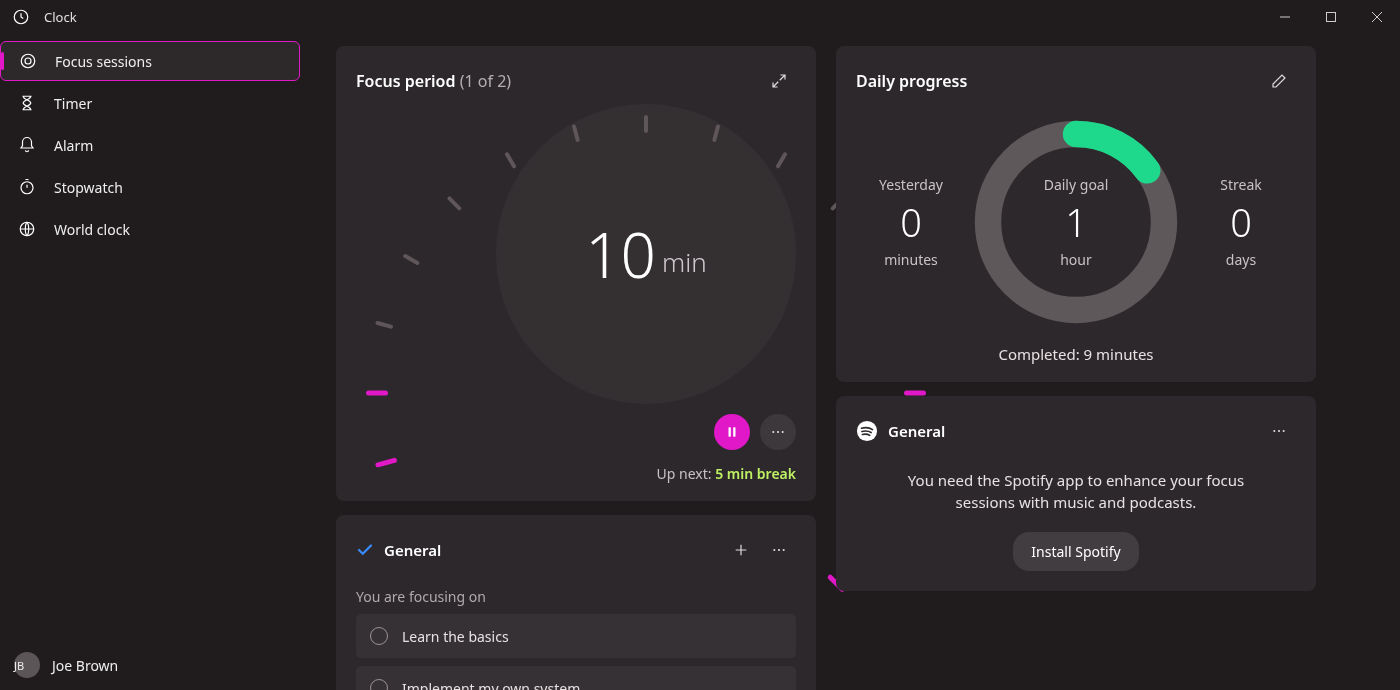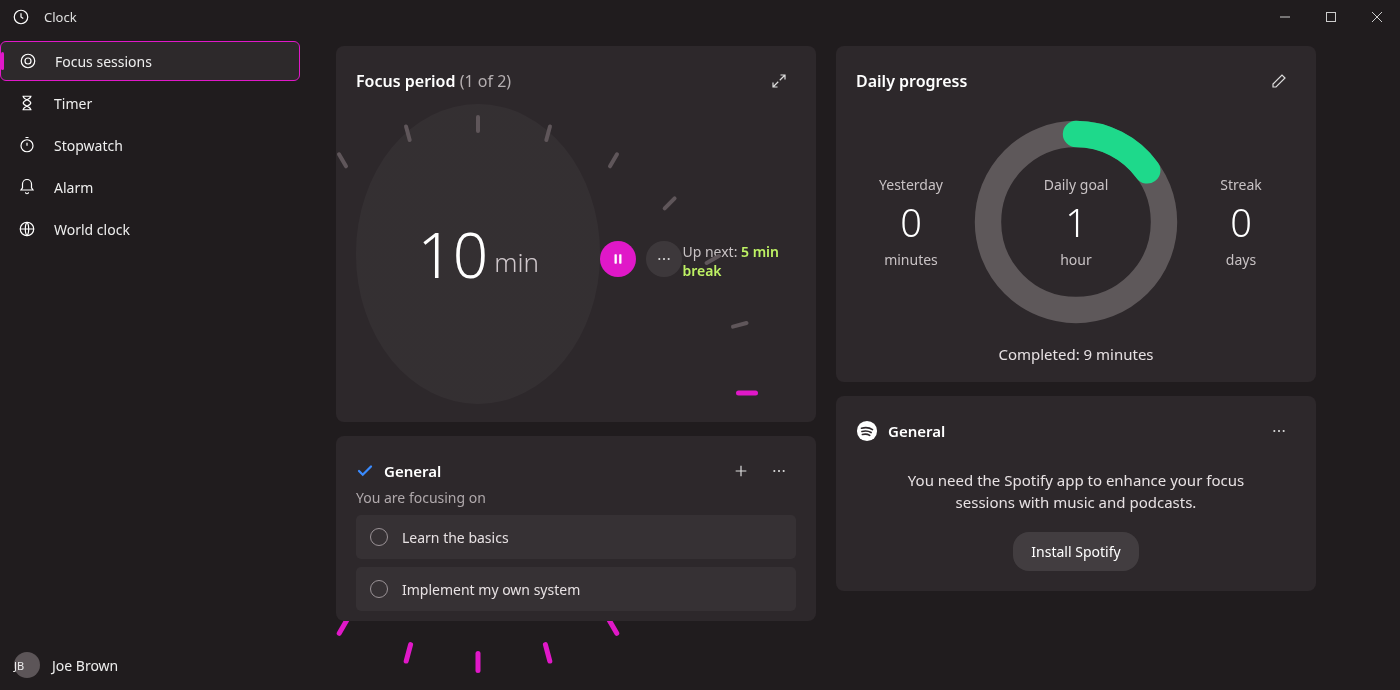--- a/index.html
+++ b/index.html
@@ -29,40 +29,40 @@
   .main { flex: 1; padding: 46px 36px 20px 36px; display: flex; gap: 20px; overflow:hidden; }
   .col-left { width: 480px; display: flex; flex-direction: column; gap: 14px; }
   .col-right { width: 480px; display: flex; flex-direction: column; gap: 14px; }
 
   .card { background: #2d282b; border-radius: 8px; padding: 18px 20px; position: relative; }
   .card-header { display: flex; align-items: center; justify-content: space-between; font-size: 16px; font-weight: 600; }
   .card-header .subtle { font-weight: 400; color: #b5afb1; }
   .icon-btn { width: 34px; height: 34px; border-radius: 4px; display: flex; align-items: center; justify-content: center; cursor: pointer; color:#ddd; }
 
   
-  .timer-wrap { display:flex; flex-direction:row; align-items:center; margin-top:6px; }
+  .timer-wrap { display:flex; flex-direction:column; align-items:flex-end; margin-top:6px; }
   .dial { position: relative; width: 300px; height: 300px; }
   .dial-bg { position:absolute; inset:0; border-radius:50%; background: radial-gradient(circle, rgba(255,255,255,0.035) 0%, rgba(255,255,255,0.035) 88%, transparent 89%); }
   .tick { position:absolute; left:50%; top:50%; width:4px; height:18px; border-radius:3px; background:#5f565a; transform-origin: 50% 150px; }
   .tick.on { background:#e018c8; height:22px; width:5px; }
   .dial-center { position:absolute; inset:0; display:flex; align-items:center; justify-content:center; gap:6px; }
   .dial-num { font-size: 62px; font-weight: 300; }
   .dial-unit { font-size: 26px; font-weight: 300; color:#cfc7cb; align-self:center; margin-top:16px; }
   .controls { display:flex; gap:10px; margin-top:10px; }
   .pause-btn { width:36px; height:36px; border-radius:50%; background:#e018c8; display:flex; align-items:center; justify-content:center; cursor:pointer; }
   .more-round { width:36px; height:36px; border-radius:50%; background:rgba(255,255,255,0.08); display:flex; align-items:center; justify-content:center; cursor:pointer; color:#ddd; }
   .upnext { margin-top:14px; font-size:14px; color:#c8c2c4; }
   .upnext strong { color:#bef264; font-weight:600; }
 
   
   .tasks-card { padding-bottom:10px; }
   .tasks-header { display:flex; align-items:center; justify-content:space-between; }
   .tasks-title { display:flex; align-items:center; gap:10px; font-weight:600; font-size:15px; }
   .tasks-actions { display:flex; gap:4px; }
-  .focusing-on { margin-top:0; color:#b0a9ac; font-size:14px; }
+  .focusing-on { margin-top:20px; color:#b0a9ac; font-size:14px; }
   .task-item { display:flex; align-items:center; gap:14px; background: rgba(255,255,255,0.045); border-radius:5px; height:44px; padding:0 14px; margin-top:8px; cursor:pointer; }
   .task-radio { width:18px; height:18px; border-radius:50%; border:1.8px solid #9a9296; }
   .task-label { font-size:14px; color:#e7e1e3; }
 
   
   .progress-body { display:flex; align-items:center; justify-content:space-between; margin-top:14px; }
   .stat { text-align:center; width:110px; }
   .stat-label { font-size:14px; color:#c8c2c4; }
   .stat-value { font-size:38px; font-weight:300; margin-top:2px; }
   .stat-unit { font-size:14px; color:#c8c2c4; margin-top:2px; }
@@ -126,33 +126,33 @@
       <span class="nav-icon">
         <svg viewBox="0 0 24 24" fill="none" stroke="currentColor" stroke-width="1.6">
             <path d="M6 3h12M6 21h12M7 3c0 5 10 5 10 9s-10 4-10 9M17 3c0 5-10 5-10 9s10 4 10 9"></path>
           </svg>
       </span>
       <span>Timer</span>
     </div>
     <div class="nav-item">
       <span class="nav-icon">
         <svg viewBox="0 0 24 24" fill="none" stroke="currentColor" stroke-width="1.6">
+            <path d="M6 8a6 6 0 1112 0v5l2 3H4l2-3V8zM10 19a2 2 0 004 0"></path>
+          </svg>
+      </span>
+      <span>Alarm</span>
+    </div>
+    <div class="nav-item">
+      <span class="nav-icon">
+        <svg viewBox="0 0 24 24" fill="none" stroke="currentColor" stroke-width="1.6">
             <circle cx="12" cy="13" r="8"></circle>
             <path d="M12 9v4M10 2h4"></path>
           </svg>
       </span>
       <span>Stopwatch</span>
-    </div>
-    <div class="nav-item">
-      <span class="nav-icon">
-        <svg viewBox="0 0 24 24" fill="none" stroke="currentColor" stroke-width="1.6">
-            <path d="M6 8a6 6 0 1112 0v5l2 3H4l2-3V8zM10 19a2 2 0 004 0"></path>
-          </svg>
-      </span>
-      <span>Alarm</span>
     </div>
     <div class="nav-item">
       <span class="nav-icon">
         <svg viewBox="0 0 24 24" fill="none" stroke="currentColor" stroke-width="1.6">
             <circle cx="12" cy="12" r="9"></circle>
             <path d="M3 12h18M12 3c3 3 3 15 0 18M12 3c-3 3-3 15 0 18"></path>
           </svg>
       </span>
       <span>World clock</span>
     </div>

